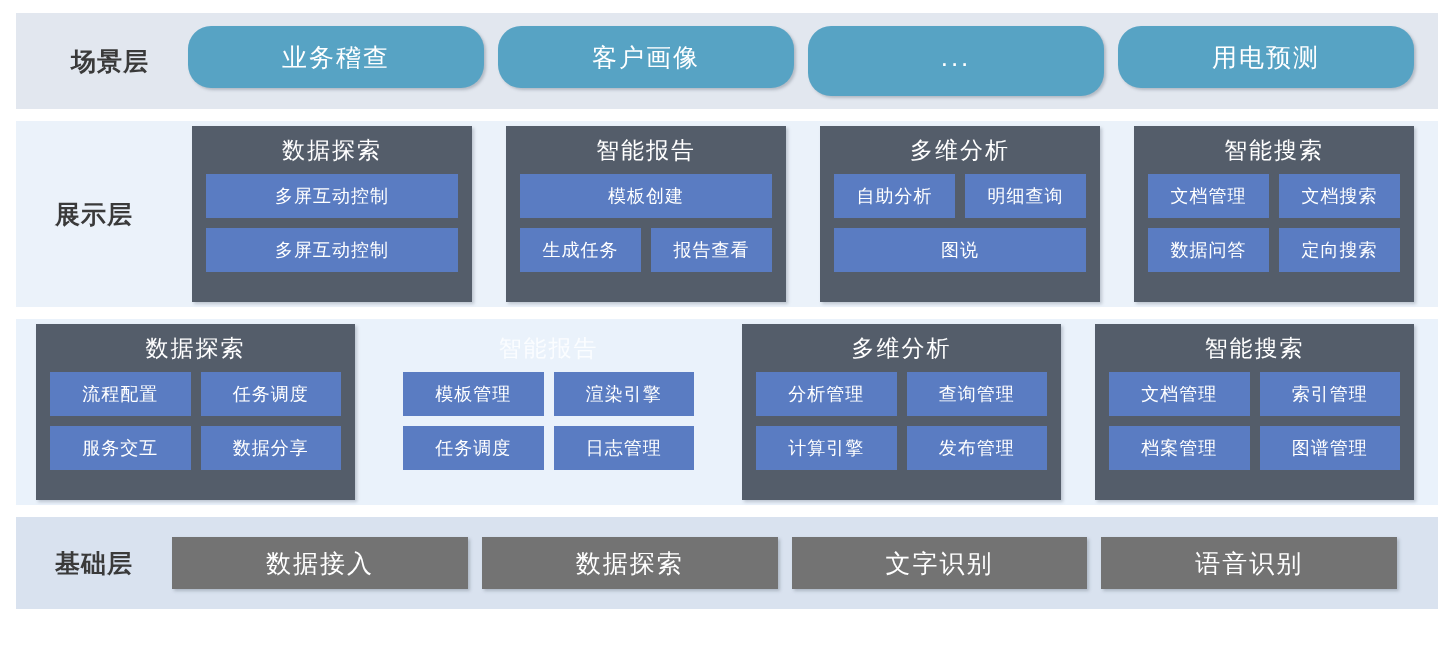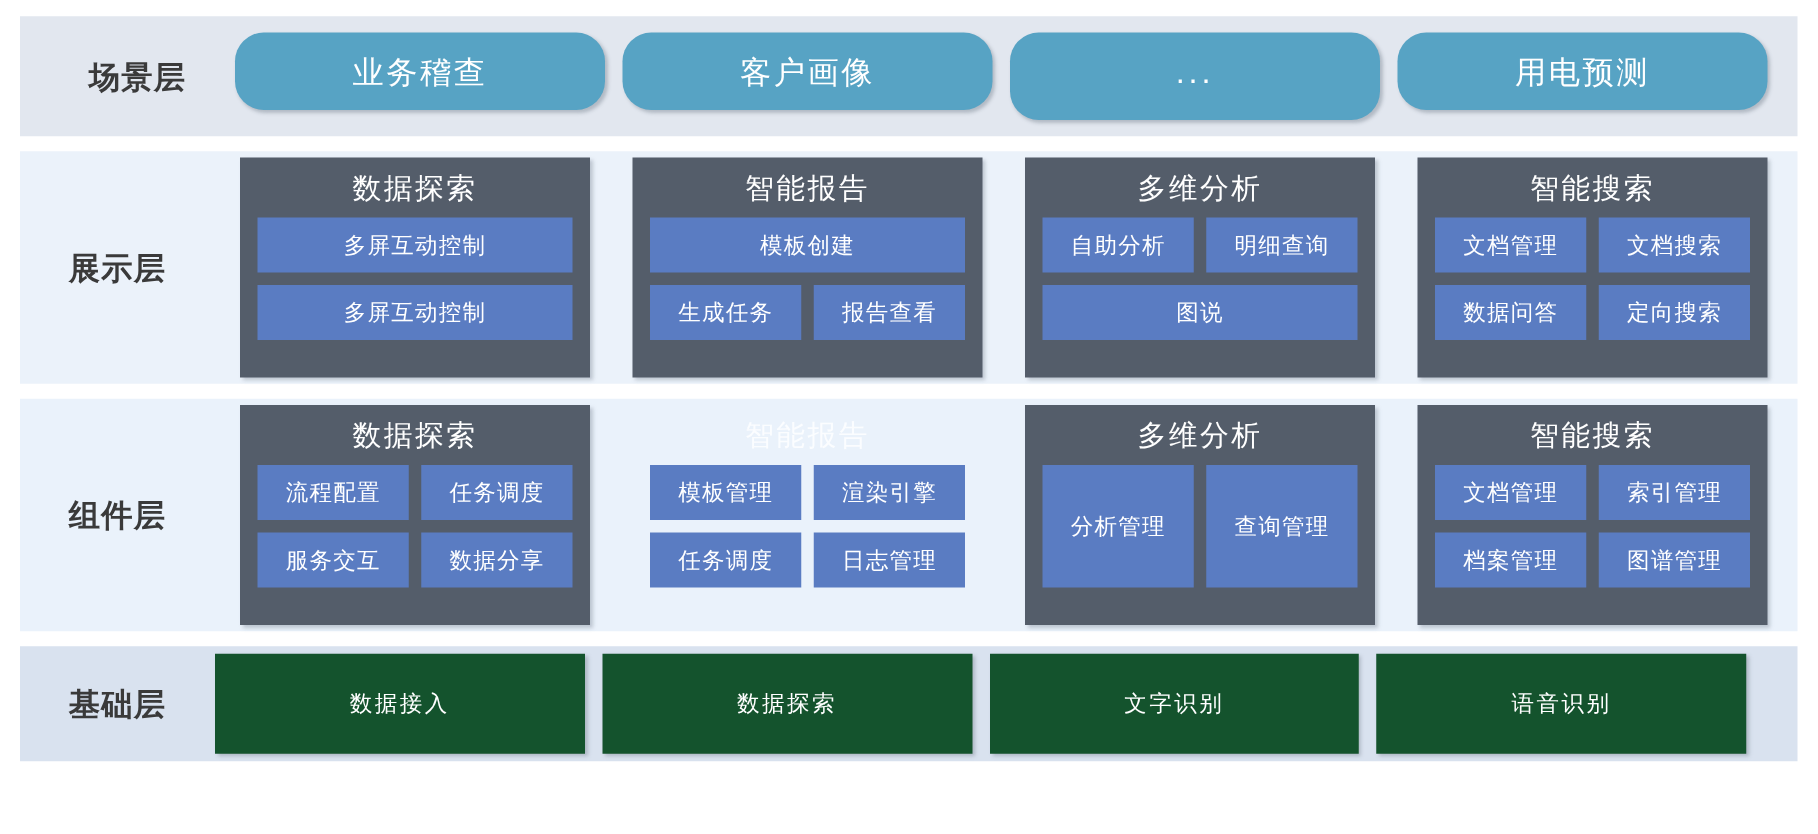--- a/index.html
+++ b/index.html
@@ -128,24 +128,24 @@
 
   
   .row-foundation {
     background: #d9e2ef;
     height: 92px;
     padding: 0 41px 0 0;
   }
   .row-foundation .row-body { gap: 14px; }
   .foundation-tile {
     flex: 1 1 0;
-    height: 80px;
-    background: #14532d;
-    color: #ffffff;
-    font-size: 18px;
+    height: 52px;
+    background: #737373;
+    color: #ffffff;
+    font-size: 25px;
     display: flex;
     align-items: center;
     justify-content: center;
     letter-spacing: 2px;
     box-shadow: 2px 2px 3px rgba(120,130,145,0.45);
   }
 </style>
 </head>
 <body>
 
@@ -206,21 +206,20 @@
             </div>
             <div class="tile-line">
               <div class="tile">数据问答</div>
               <div class="tile">定向搜索</div>
             </div>
           </div>
         </div>
       </div>
     </div>
     <div class="row row-group row-component">
-      <div class="row-label">组件层</div>
       <div class="row-body">
         <div class="panel">
           <div class="panel-title">数据探索</div>
           <div class="tile-grid">
             <div class="tile-line">
               <div class="tile">流程配置</div>
               <div class="tile">任务调度</div>
             </div>
             <div class="tile-line">
               <div class="tile">服务交互</div>
@@ -240,20 +239,24 @@
               <div class="tile">日志管理</div>
             </div>
           </div>
         </div>
         <div class="panel">
           <div class="panel-title">多维分析</div>
           <div class="tile-grid">
             <div class="tile-line">
               <div class="tile">分析管理</div>
               <div class="tile">查询管理</div>
+            </div>
+            <div class="tile-line">
+              <div class="tile">计算引擎</div>
+              <div class="tile">发布管理</div>
             </div>
           </div>
         </div>
         <div class="panel">
           <div class="panel-title">智能搜索</div>
           <div class="tile-grid">
             <div class="tile-line">
               <div class="tile">文档管理</div>
               <div class="tile">索引管理</div>
             </div>

